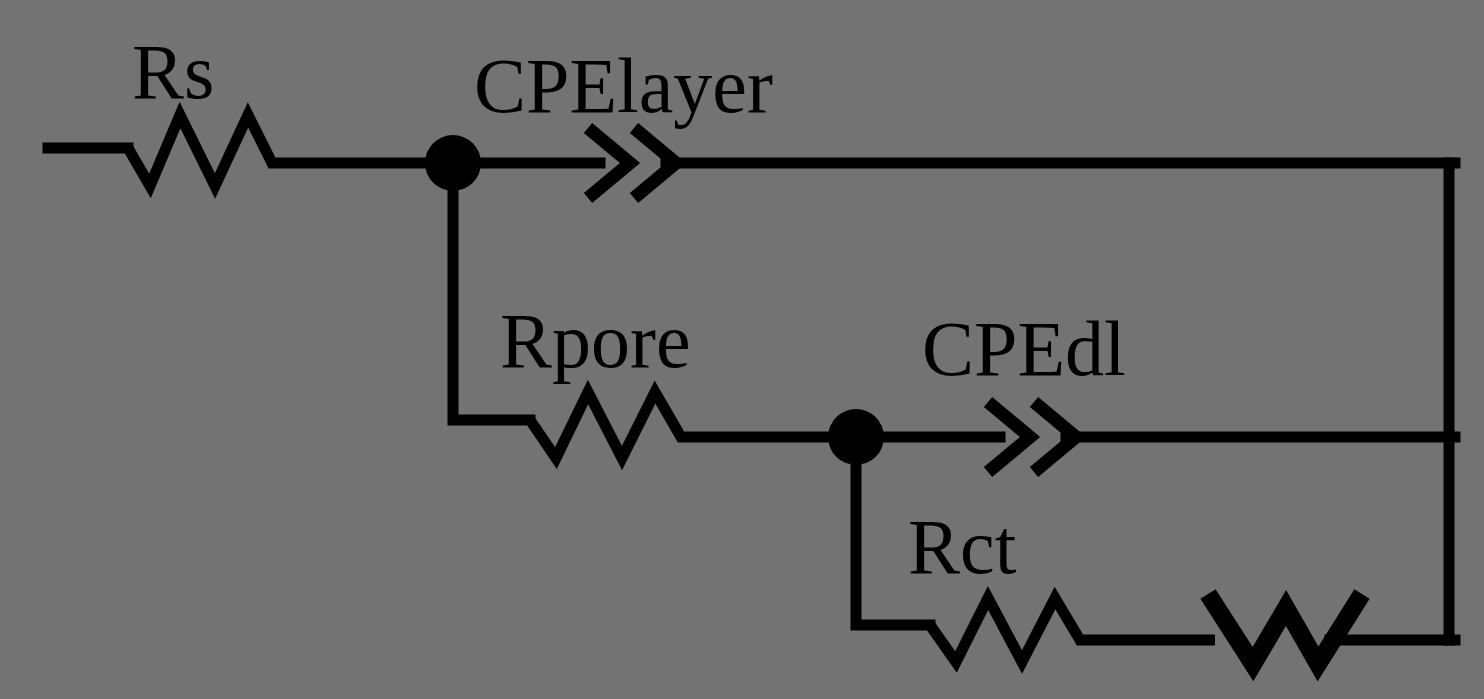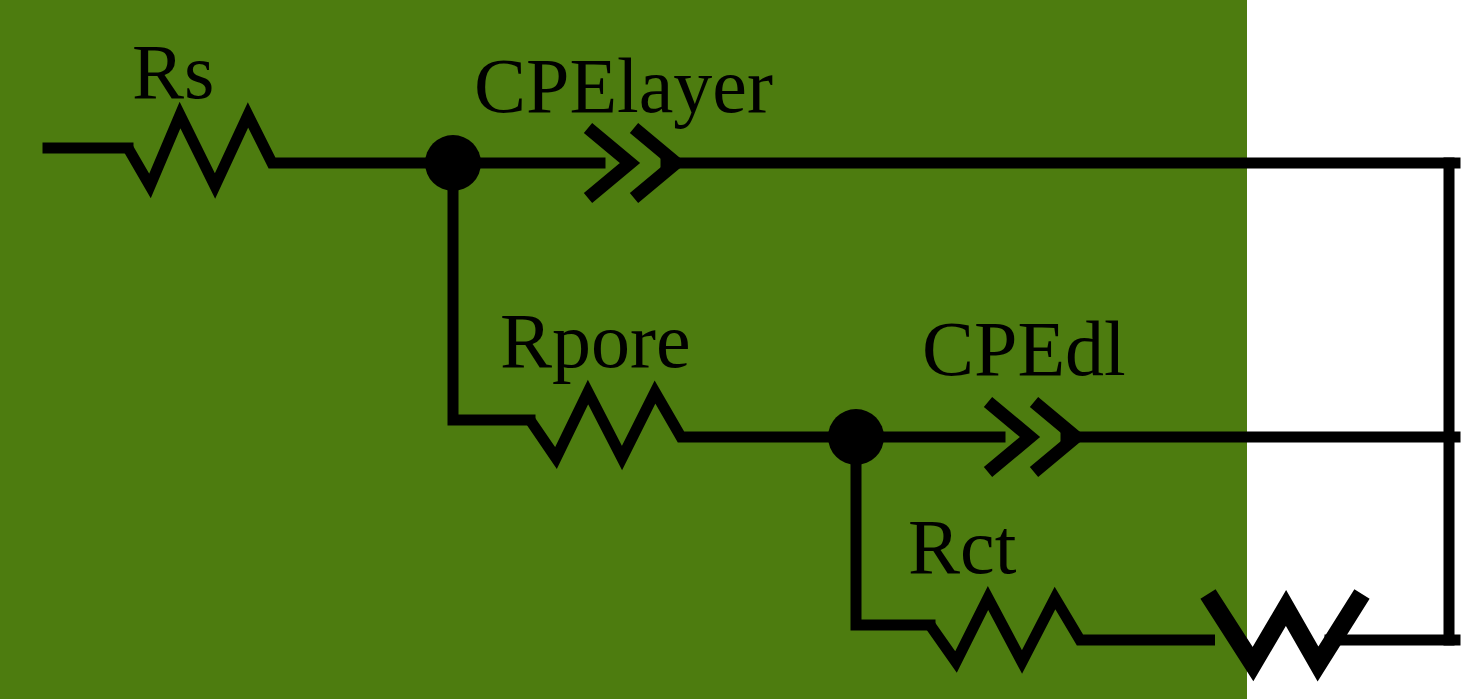--- a/index.html
+++ b/index.html
@@ -8,23 +8,23 @@
     background: #ffffff;
   }
   body {
     width: 1484px;
     height: 699px;
     overflow: hidden;
     font-family: "Liberation Serif", serif;
   }
   #circuit-root {
     position: relative;
-    width: 1247px;
+    width: 1484px;
     height: 699px;
-    background: #4d7c0f;
+    background: #737373;
     text-decoration: underline;
   }
   svg.circuit {
     display: block;
     width: 1484px;
     height: 699px;
   }
   .wire {
     fill: none;
     stroke: #000000;

